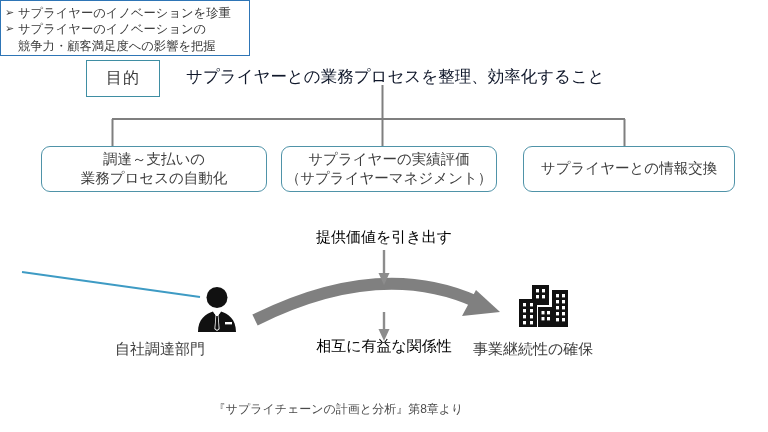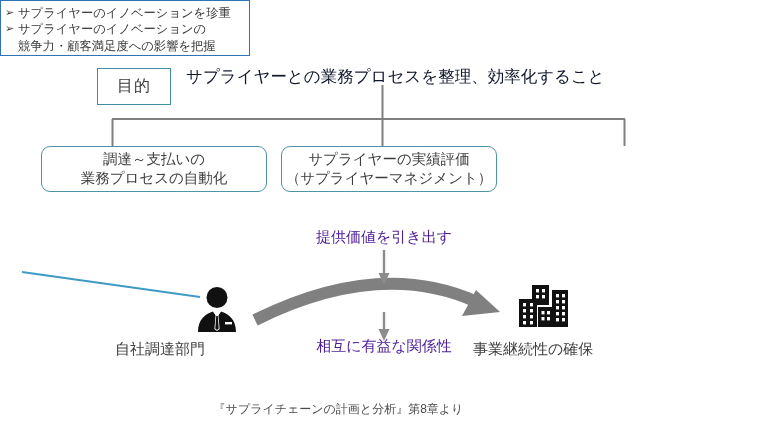--- a/index.html
+++ b/index.html
@@ -10,25 +10,25 @@
     overflow:hidden;
     position:relative;
     color:#404040;
   }
   #stage{position:absolute;left:0;top:0;width:768px;height:432px;}
 
   .abs{position:absolute;}
 
   
   #purpose-box{
-    left:97px;top:60px;width:72px;height:35px;
+    left:86px;top:60px;width:72px;height:35px;
     border:1.6px solid #3F8EA3;
     background:#ffffff;
     display:flex;align-items:center;justify-content:center;
-    font-size:16px;color:#3a3a3a;letter-spacing:1px;margin-top:8px;
+    font-size:16px;color:#3a3a3a;letter-spacing:1px;
   }
   #purpose-text{
     left:186px;top:66px;
     font-size:16.5px;color:#0f172a;white-space:nowrap;
   }
 
   
   .rowbox{
     position:absolute;top:146px;height:44px;
     border:1.5px solid #4F93A8;
@@ -52,21 +52,21 @@
     box-sizing:border-box;
   }
   .bullet-row{display:flex;align-items:flex-start;font-size:12.3px;line-height:1.33;color:#3a3a3a;}
   .bullet-mark{width:13px;flex:0 0 13px;color:#3a3a3a;font-size:11px;line-height:1.45;}
   .bullet-text{white-space:nowrap;}
   .bullet-text .l2{display:block;}
 
   
   .centertxt{
     position:absolute;left:0;width:768px;text-align:center;
-    font-size:15px;color:#4c1d95;white-space:nowrap;
+    font-size:15px;color:#000000;white-space:nowrap;
   }
   #txt-value{top:228px;}
   #txt-continuity{top:288px;}
   #txt-mutual{top:337px;}
 
   
   .icon-label{
     position:absolute;font-size:15px;color:#3d3d3d;white-space:nowrap;text-align:left;
   }
   #label-proc{left:115px;top:340px;width:170px;}
@@ -103,20 +103,23 @@
     <line x1="624.5" y1="34" x2="624.5" y2="61" stroke="#7F7F7F" stroke-width="2"></line>
   </svg>
 
   <div id="box-automation" class="rowbox">
     <span>調達～支払いの</span>
     <span>業務プロセスの自動化</span>
   </div>
   <div id="box-evaluation" class="rowbox">
     <span>サプライヤーの実績評価</span>
     <span>（サプライヤーマネジメント）</span>
+  </div>
+  <div id="box-exchange" class="rowbox">
+    <span>サプライヤーとの情報交換</span>
   </div>
 
   <div id="callout">
     <div class="bullet-row">
       <span class="bullet-mark">➢</span>
       <span class="bullet-text">サプライヤーのイノベーションを珍重</span>
     </div>
     <div class="bullet-row">
       <span class="bullet-mark">➢</span>
       <span class="bullet-text">

